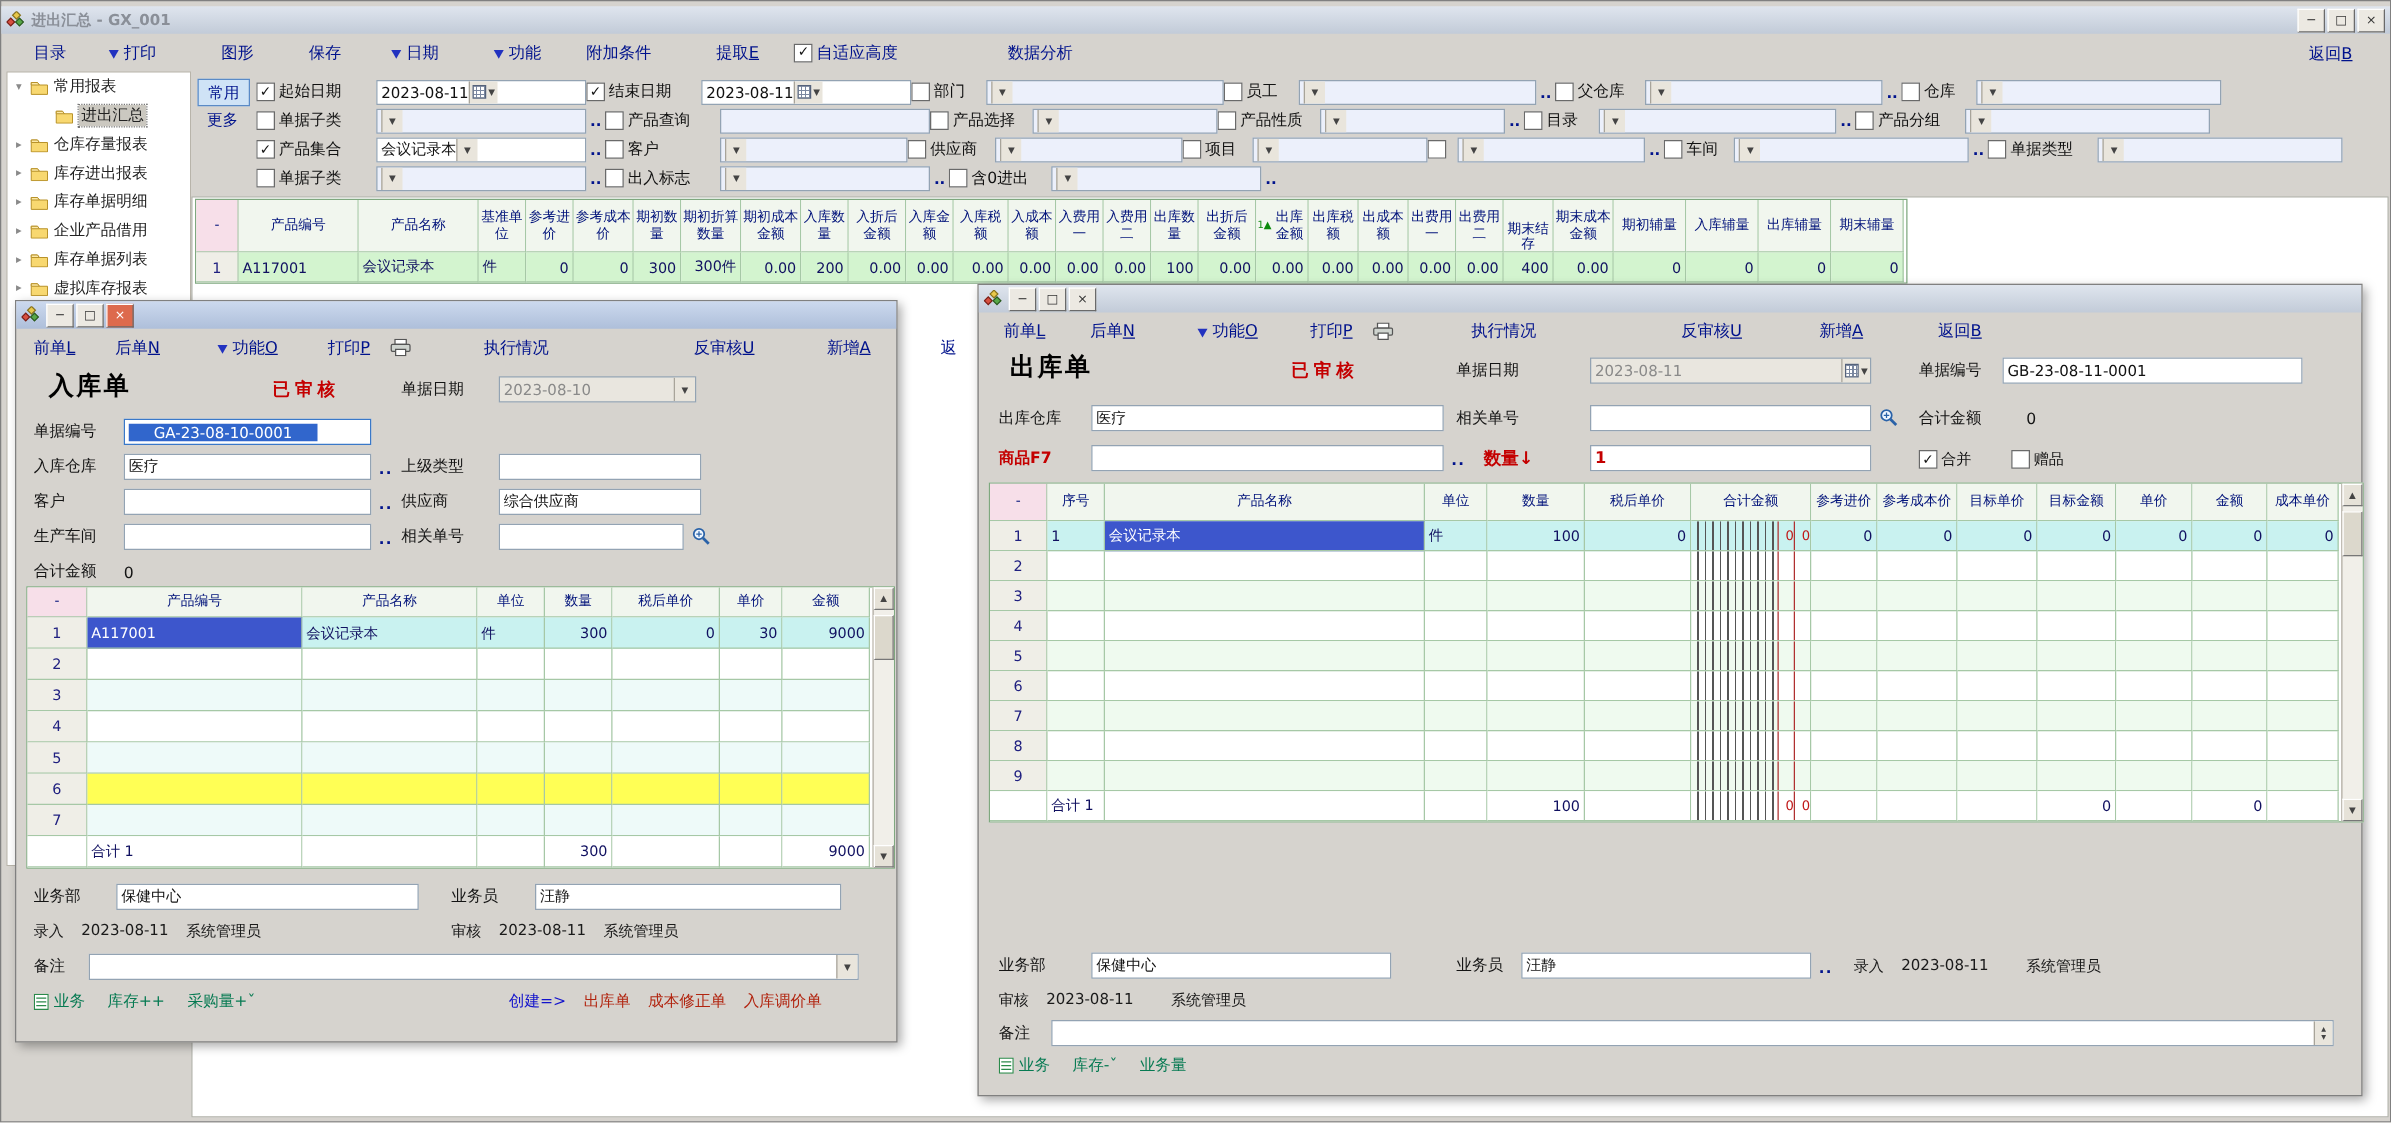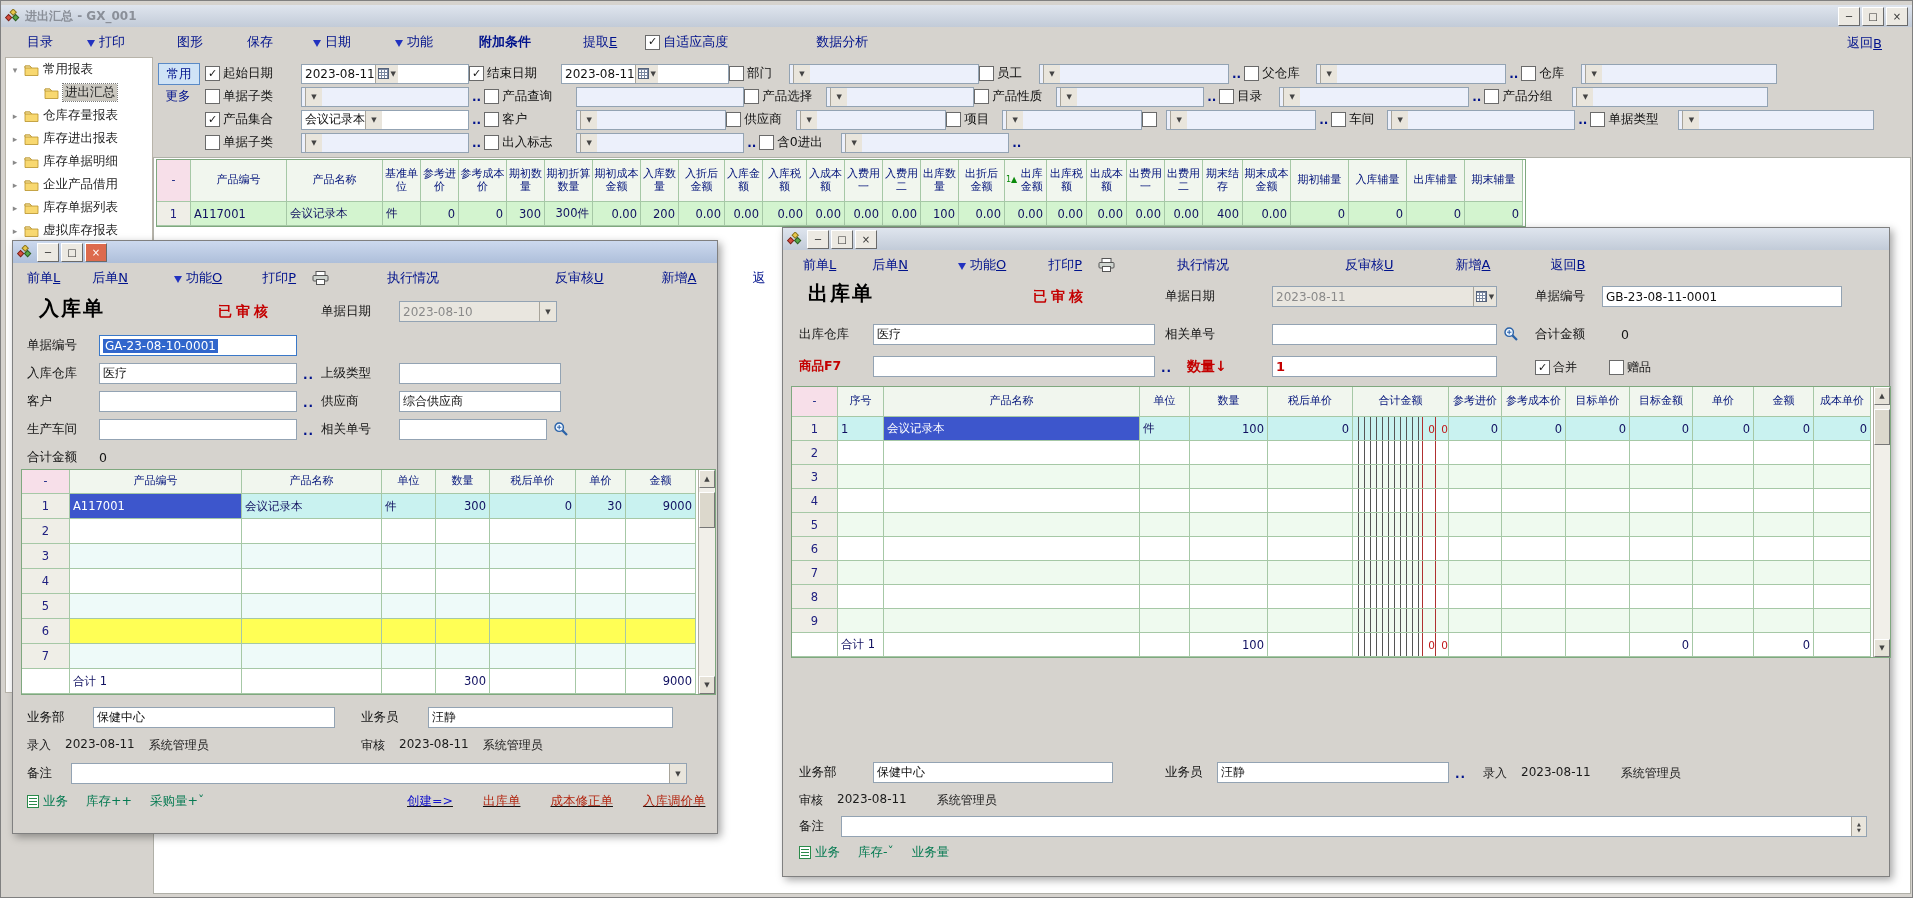--- a/index.html
+++ b/index.html
@@ -31,21 +31,21 @@
   .cb{width:13px;height:13px;border:1px solid #6a6a6a;background:#fff;display:inline-flex;
       align-items:center;justify-content:center;font-size:11px;line-height:1;color:#111;flex:none;}
   .cb.on::after{content:"✓";margin-top:-1px;}
   .cblab{display:inline-flex;align-items:center;gap:3px;white-space:nowrap;}
   
   .inp{position:absolute;height:21px;background:#fff;border:1px solid #93a3b3;font-size:12px;
        padding:0 3px;display:flex;align-items:center;box-sizing:border-box;white-space:nowrap;overflow:hidden;}
   .inp .val{flex:1;overflow:hidden;}
   .inp.focus{border-color:#3a78c8;}
   .inp.disabled{background:#e9e6df;color:#8a8a8a;}
-  .selval{background:#3166cc;color:#fff;padding:0 2px;}
+  .selval{background:#3166cc;color:#fff;padding:0 20px;}
   .cmbbtn{width:16px;height:100%;margin-right:-3px;background:#e9e5dc;border-left:1px solid #a8a49a;
        color:#444;font-size:7px;display:flex;align-items:center;justify-content:center;flex:none;cursor:pointer;}
   .calbtn{width:22px;height:100%;margin-right:-3px;background:#e9e5dc;border-left:1px solid #a8a49a;
        display:flex;align-items:center;justify-content:center;gap:2px;flex:none;cursor:pointer;font-size:7px;color:#444;}
   .calicn{width:9px;height:9px;border:1px solid #55627a;background-color:#fff;
        background-image:repeating-linear-gradient(0deg,transparent 0 2px,#7a87a0 2px 3px),
                         repeating-linear-gradient(90deg,transparent 0 2px,#7a87a0 2px 3px);}
   .spin{display:flex;flex-direction:column;margin-right:-3px;height:100%;justify-content:center;
        border-left:1px solid #a8a49a;background:#e9e5dc;width:14px;align-items:center;font-size:5px;color:#444;}
   .lbl{position:absolute;font-size:12.5px;color:#141414;height:21px;display:flex;align-items:center;white-space:nowrap;}
@@ -154,21 +154,21 @@
         <span>保存</span>
       </span>
       <span class="mitem" style="margin-left: 40px;">
         <span class="dnarr"></span>
         <span>日期</span>
       </span>
       <span class="mitem" style="margin-left: 44px;">
         <span class="dnarr"></span>
         <span>功能</span>
       </span>
-      <span class="mitem" style="margin-left: 46px; font-weight: bold;">
+      <span class="mitem" style="margin-left: 36px;">
         <span>附加条件</span>
       </span>
       <span class="mitem" style="margin-left: 52px;">
         <span>提取<u>E</u></span>
       </span>
       <span class="mitem" style="margin-left: 28px;">
         <span class="cb on" style="margin-right: 3px;"></span>
         <span>自适应高度</span>
       </span>
       <span class="mitem" style="margin-left: 88px;">
@@ -533,21 +533,21 @@
         </div>
         <div class="tcell hcell" style="width: 40px;">
           <span class="htext">出成本额</span>
         </div>
         <div class="tcell hcell" style="width: 38px;">
           <span class="htext">出费用一</span>
         </div>
         <div class="tcell hcell" style="width: 38px;">
           <span class="htext">出费用二</span>
         </div>
-        <div class="tcell hcell" style="width: 40px;">
+        <div class="tcell hcell" style="width: 40px; align-items: flex-end;">
           <span class="htext">期末结存</span>
         </div>
         <div class="tcell hcell" style="width: 48px;">
           <span class="htext">期末成本金额</span>
         </div>
         <div class="tcell hcell" style="width: 58px;">
           <span class="htext">期初辅量</span>
         </div>
         <div class="tcell hcell" style="width: 58px;">
           <span class="htext">入库辅量</span>
@@ -850,21 +850,21 @@
         </span>
         <span>业务</span>
       </span>
       <span class="glink">
         <span>库存++</span>
       </span>
       <span class="glink">
         <span>采购量+ˇ</span>
       </span>
     </div>
-  <div class="linkrow" id="ga-links-right" style="left:394px;top:552px;gap:30px;text-decoration:underline;">
+  <div class="linkrow" id="ga-links-right" style="left:394px;top:552px;gap:14px;">
       <span class="bluelink"><span>创建=&gt;</span></span>
       <span class="rlink"><span>出库单</span></span>
       <span class="rlink"><span>成本修正单</span></span>
       <span class="rlink"><span>入库调价单</span></span>
     </div>
 </div>
 
 <div class="win" id="gb-win" style="left:782px;top:227px;width:1106px;height:648px;z-index:4;">
   <div class="titlebar">
     <span class="w-icon" id="icon-gb">

